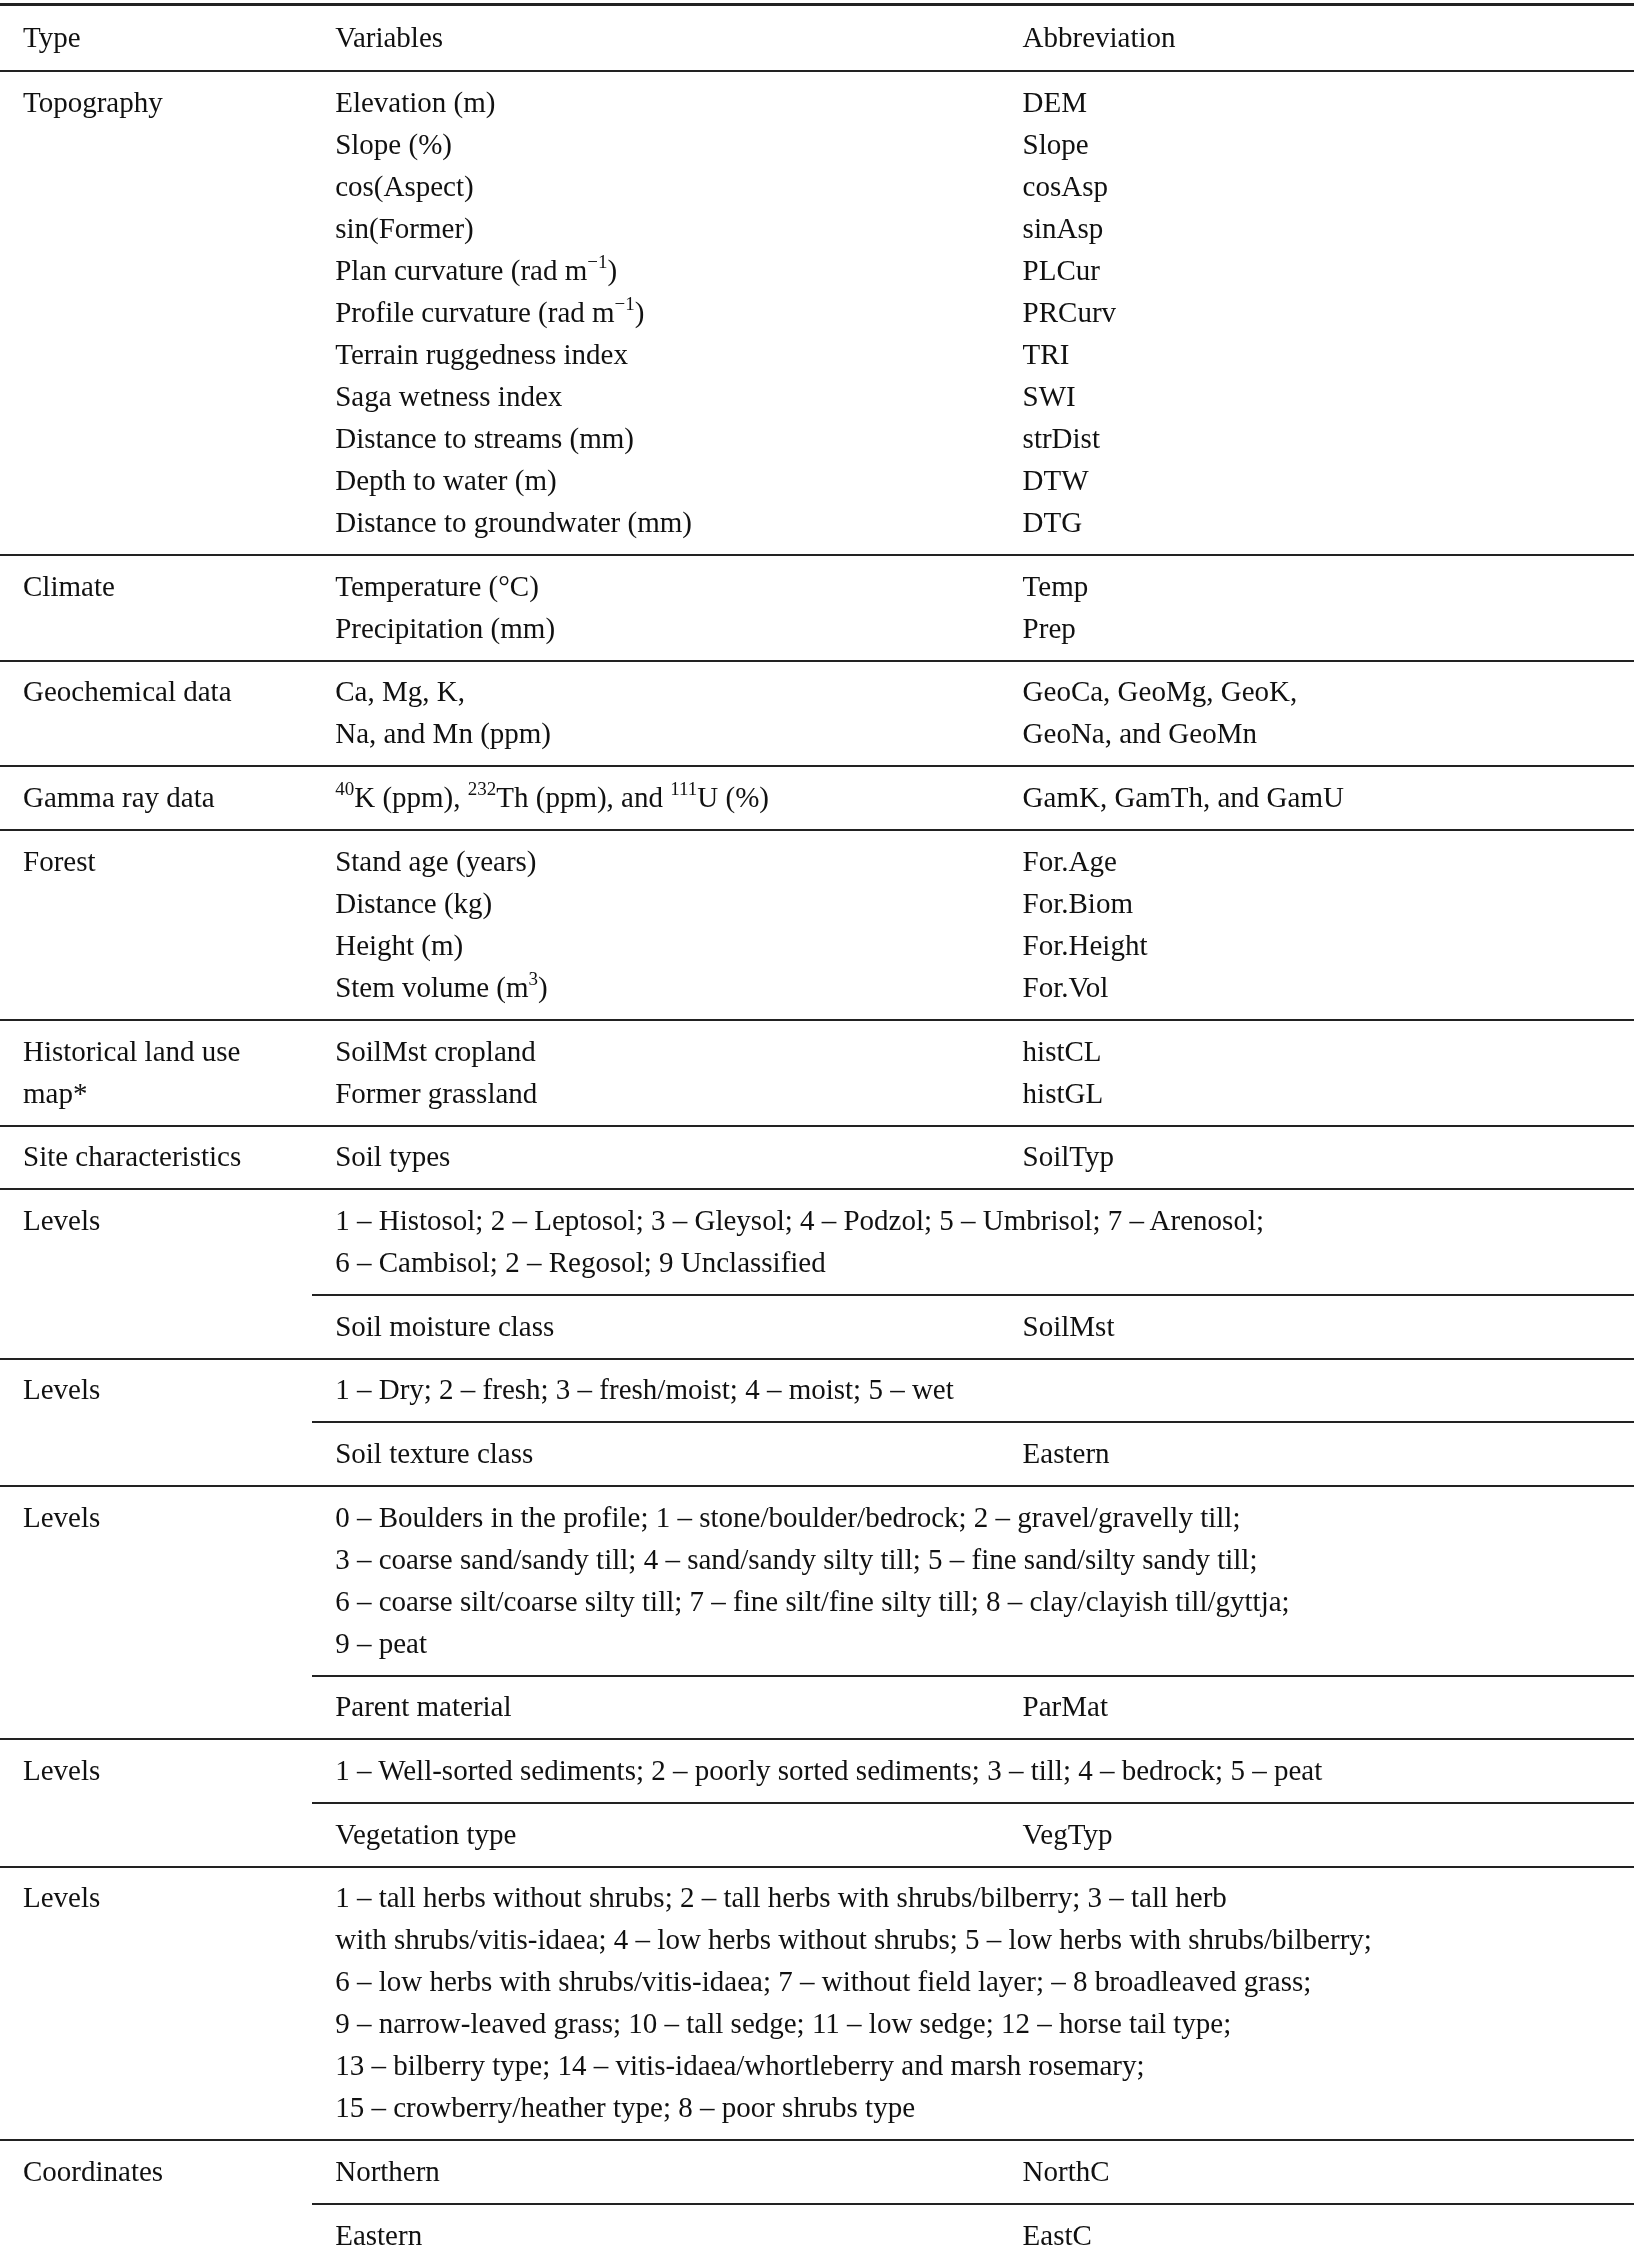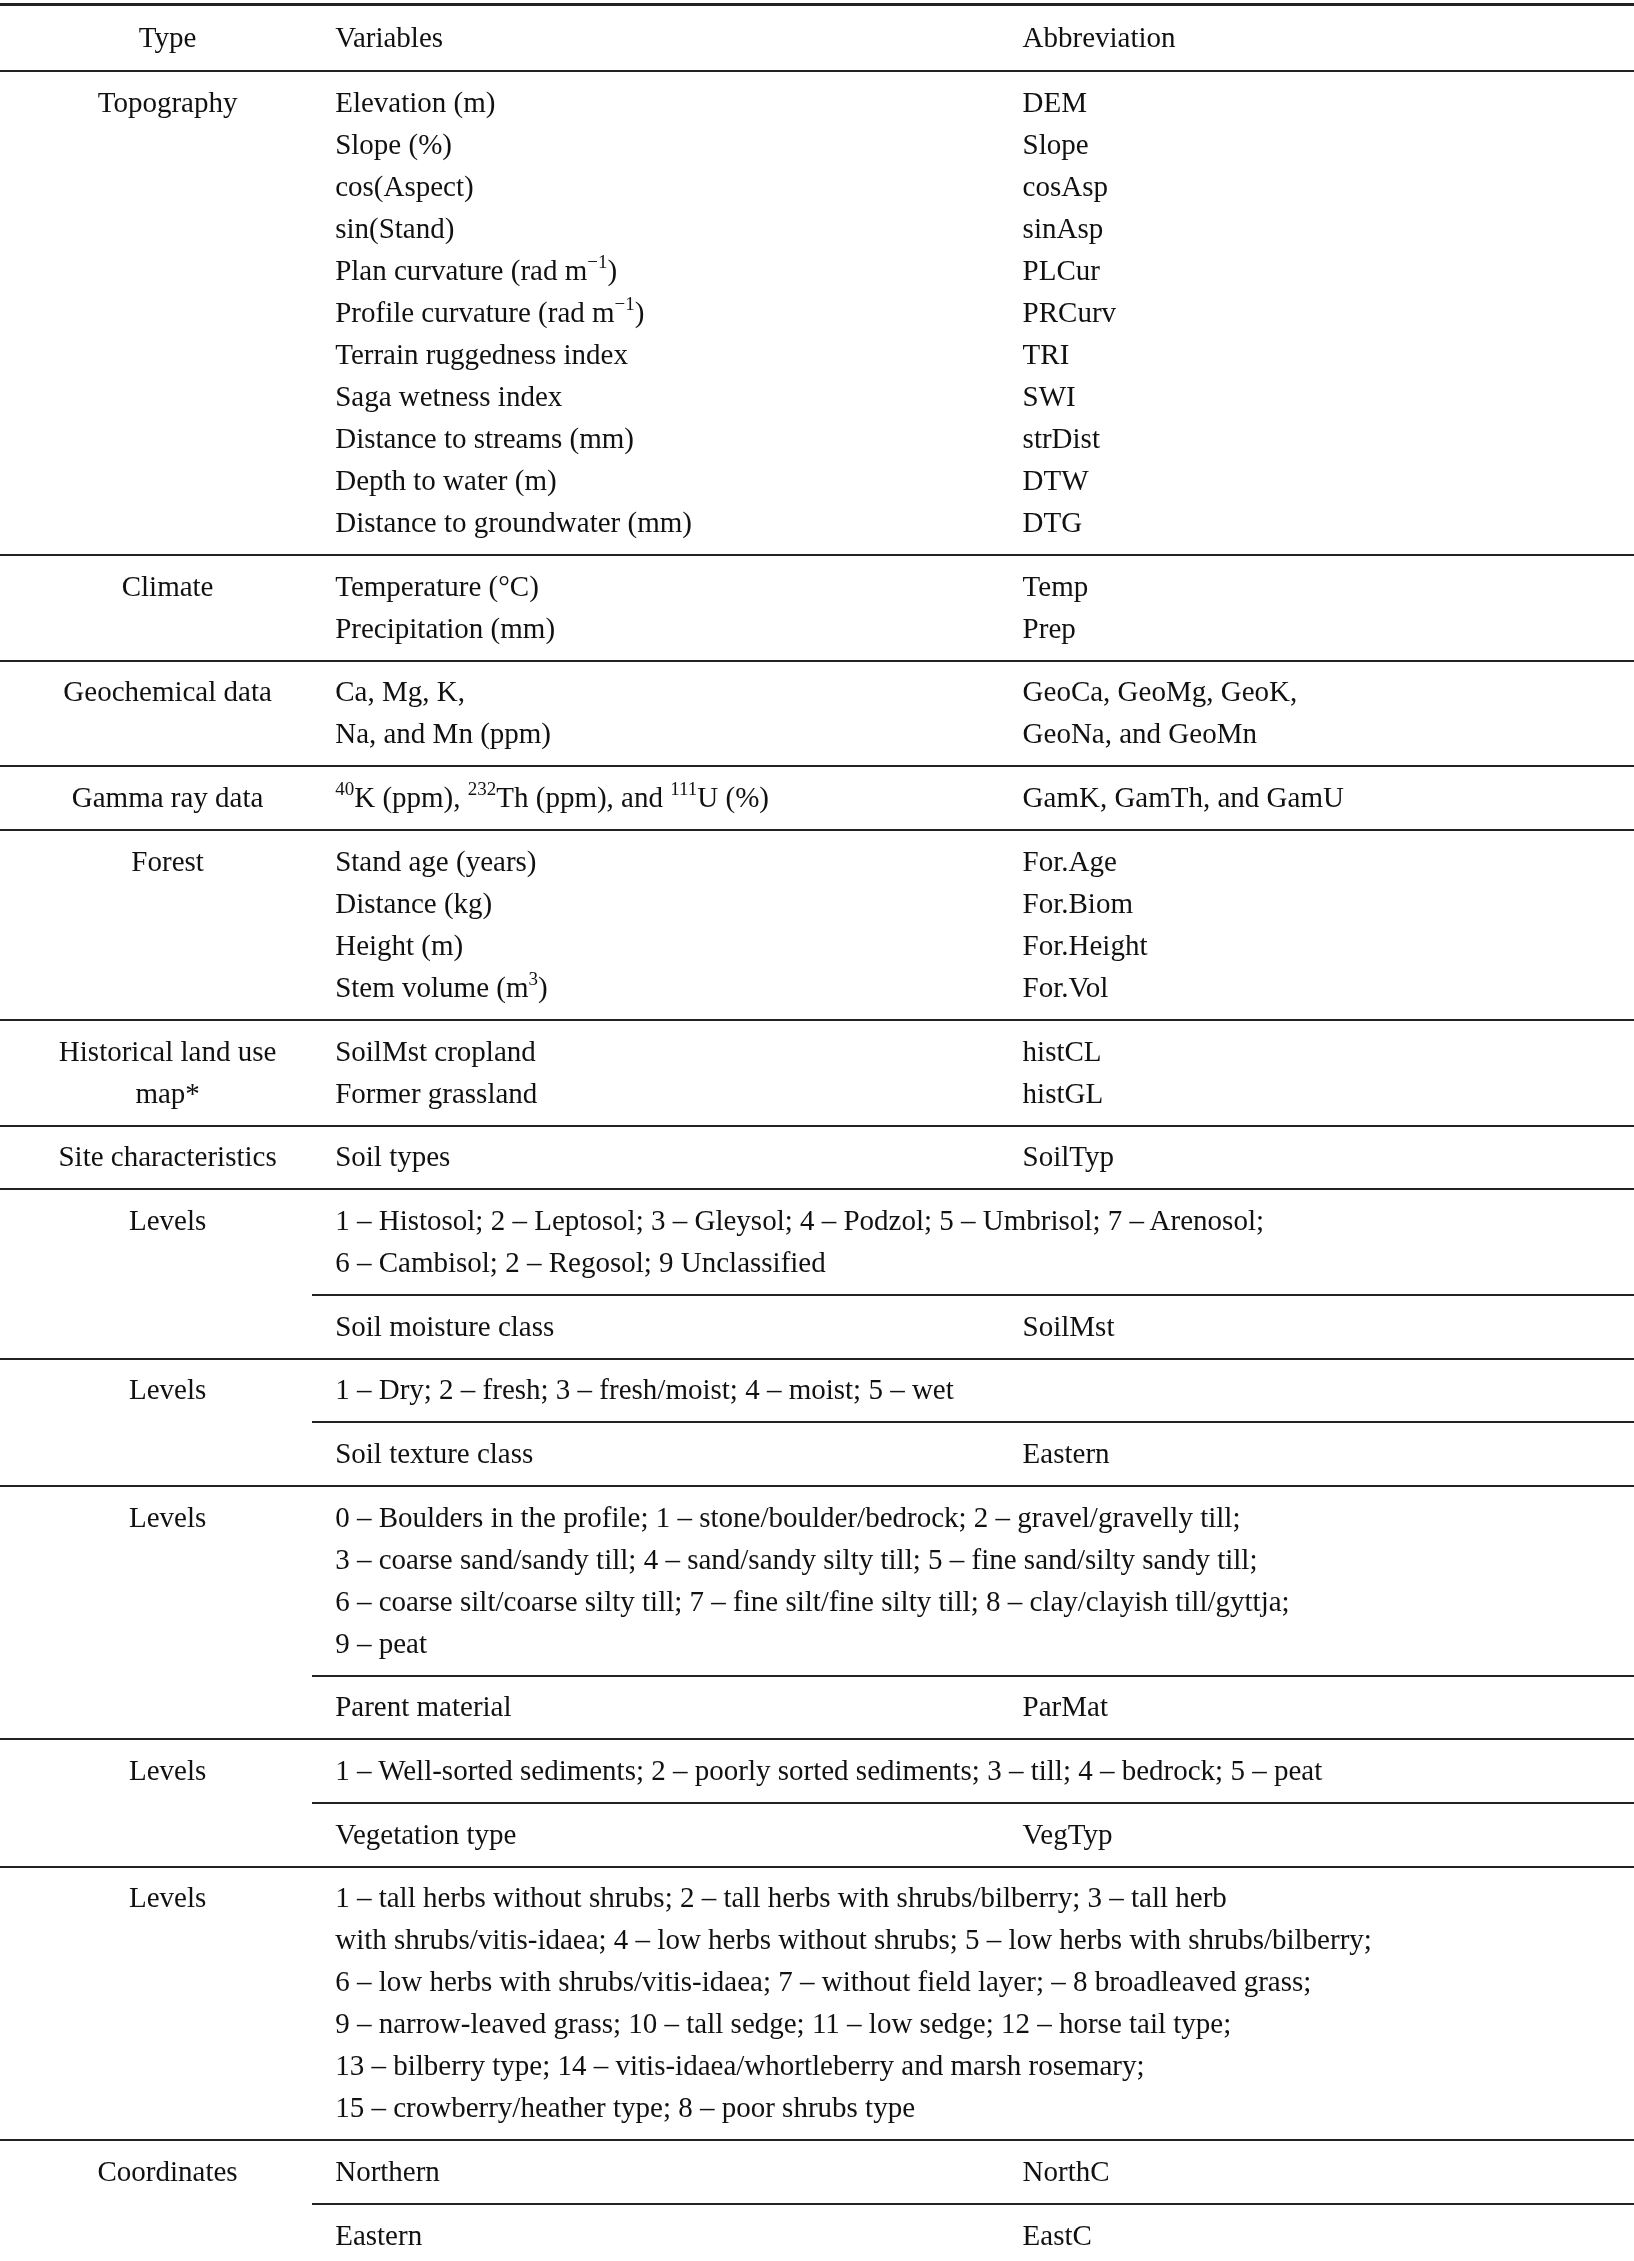--- a/index.html
+++ b/index.html
@@ -18,21 +18,21 @@
   }
   col.c1 { width: 312px; }
   col.c2 { width: 687px; }
   col.c3 { width: 635px; }
   td, th {
     vertical-align: top;
     padding: 8.7px 0 11px 0;
     font-weight: normal;
     text-align: left;
   }
-  td.c1, th.c1 { padding-left: 23px; text-align: center; }
+  td.c1, th.c1 { padding-left: 23px; }
   td.c2, th.c2 { padding-left: 23px; }
   td.c3, th.c3 { padding-left: 23px; }
   thead tr th { border-top: 3.2px solid #222; border-bottom: 2.4px solid #222; padding-top: 9.5px; padding-bottom: 12.7px; }
   tr.group-top > td { border-top: 2.4px solid #222; }
   tr.sub-top > td.c2, tr.sub-top > td.c3 { border-top: 2.4px solid #222; }
   tr.last > td { border-bottom: 3.2px solid #222; }
   .line { display: block; white-space: nowrap; }
   sup { font-size: 19px; line-height: 0; position: relative; top: -1.6px; }
 </style>
 </head>
@@ -52,21 +52,21 @@
     </tr>
   </thead>
   <tbody>
 
     <tr class="group-top">
       <td class="c1"><span>Topography</span></td>
       <td class="c2">
         <span class="line">Elevation (m)</span>
         <span class="line">Slope (%)</span>
         <span class="line">cos(Aspect)</span>
-        <span class="line">sin(Stand)</span>
+        <span class="line">sin(Former)</span>
         <span class="line"><span>Plan curvature (rad m</span><sup>−1</sup><span>)</span></span>
         <span class="line"><span>Profile curvature (rad m</span><sup>−1</sup><span>)</span></span>
         <span class="line">Terrain ruggedness index</span>
         <span class="line">Saga wetness index</span>
         <span class="line">Distance to streams (mm)</span>
         <span class="line">Depth to water (m)</span>
         <span class="line">Distance to groundwater (mm)</span>
       </td>
       <td class="c3">
         <span class="line">DEM</span>

